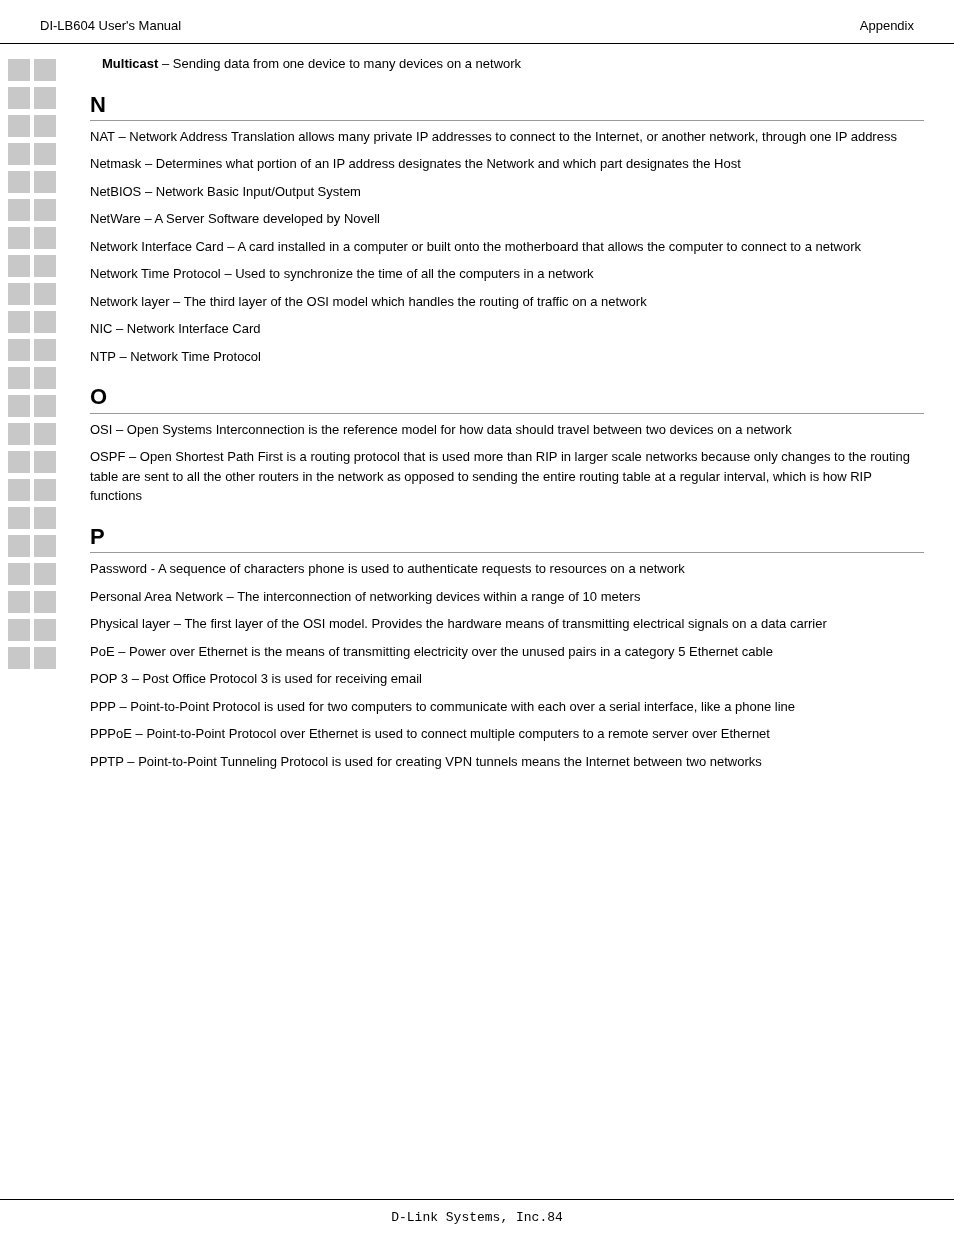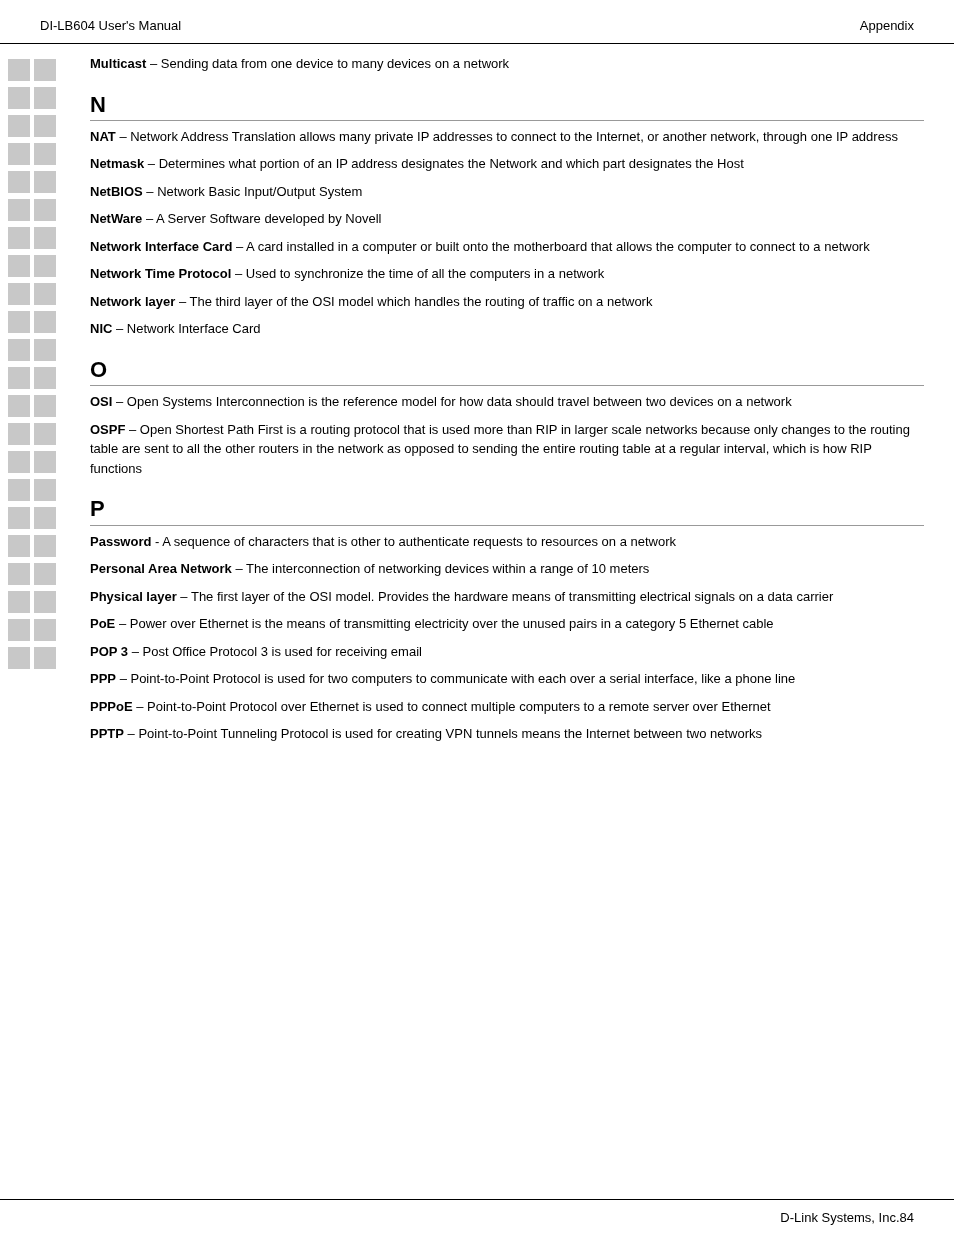--- a/index.html
+++ b/index.html
@@ -72,34 +72,36 @@
       font-weight: bold;
       color: #000;
       line-height: 1.2;
     }
     .entry {
       margin-bottom: 8px;
       line-height: 1.5;
       font-size: 13px;
     }
     .entry b {
-      font-weight: bold;
+      font-weight: normal;
     }
     .footer {
       border-top: 1px solid #000;
       display: flex;
-      justify-content: flex-end;
+      justify-content: center;
       padding: 10px 40px;
       font-size: 13px;
       margin-top: auto;
+      font-family: Liberation Mono, monospace;
     }
     .top-entry {
       margin-bottom: 8px;
       line-height: 1.5;
       font-size: 13px;
+      margin-left: 12px;
     }
   </style>
 </head>
 <body>
 
 <div class="page">
   <div class="header">
     <span>DI-LB604 User's Manual</span>
     <span>Appendix</span>
   </div>
@@ -205,29 +207,30 @@
       <div>
             <div class="section-header"><span class="section-letter">N</span></div>
             <div class="entry"><b>NAT</b><span> – Network Address Translation allows many private IP addresses to connect to the Internet, or another network, through one IP address</span></div>
             <div class="entry"><b>Netmask</b><span> – Determines what portion of an IP address designates the Network and which part designates the Host</span></div>
             <div class="entry"><b>NetBIOS</b><span> – Network Basic Input/Output System</span></div>
             <div class="entry"><b>NetWare</b><span> – A Server Software developed by Novell</span></div>
             <div class="entry"><b>Network Interface Card</b><span> – A card installed in a computer or built onto the motherboard that allows the computer to connect to a network</span></div>
             <div class="entry"><b>Network Time Protocol</b><span> – Used to synchronize the time of all the computers in a network</span></div>
             <div class="entry"><b>Network layer</b><span> – The third layer of the OSI model which handles the routing of traffic on a network</span></div>
             <div class="entry"><b>NIC</b><span> – Network Interface Card</span></div>
+            <div class="entry"><b>NTP</b><span> – Network Time Protocol</span></div>
           </div>
           <div>
             <div class="section-header"><span class="section-letter">O</span></div>
             <div class="entry"><b>OSI</b><span> – Open Systems Interconnection is the reference model for how data should travel between two devices on a network</span></div>
             <div class="entry"><b>OSPF</b><span> – Open Shortest Path First is a routing protocol that is used more than RIP in larger scale networks because only changes to the routing table are sent to all the other routers in the network as opposed to sending the entire routing table at a regular interval, which is how RIP functions</span></div>
           </div>
           <div>
             <div class="section-header"><span class="section-letter">P</span></div>
-            <div class="entry"><b>Password</b><span> -  A sequence of characters that is other to authenticate requests to resources on a network</span></div>
+            <div class="entry"><b>Password</b><span> -  A sequence of characters phone is used to authenticate requests to resources on a network</span></div>
             <div class="entry"><b>Personal Area Network</b><span> – The interconnection of networking devices within a range of 10 meters</span></div>
             <div class="entry"><b>Physical layer</b><span> – The first layer of the OSI model.  Provides the hardware means of transmitting electrical signals on a data carrier</span></div>
             <div class="entry"><b>PoE</b><span> – Power over Ethernet is the means of transmitting electricity over the unused pairs in a category 5 Ethernet cable</span></div>
             <div class="entry"><b>POP 3</b><span> – Post Office Protocol 3 is used for receiving email</span></div>
             <div class="entry"><b>PPP</b><span> – Point-to-Point Protocol is used for two computers to communicate with each over a serial interface, like a phone line</span></div>
             <div class="entry"><b>PPPoE</b><span> – Point-to-Point Protocol over Ethernet is used to connect multiple computers to a remote server over Ethernet</span></div>
             <div class="entry"><b>PPTP</b><span> – Point-to-Point Tunneling Protocol is used for creating VPN tunnels means the Internet between two networks</span></div>
           </div>
         </div>
     </div>

